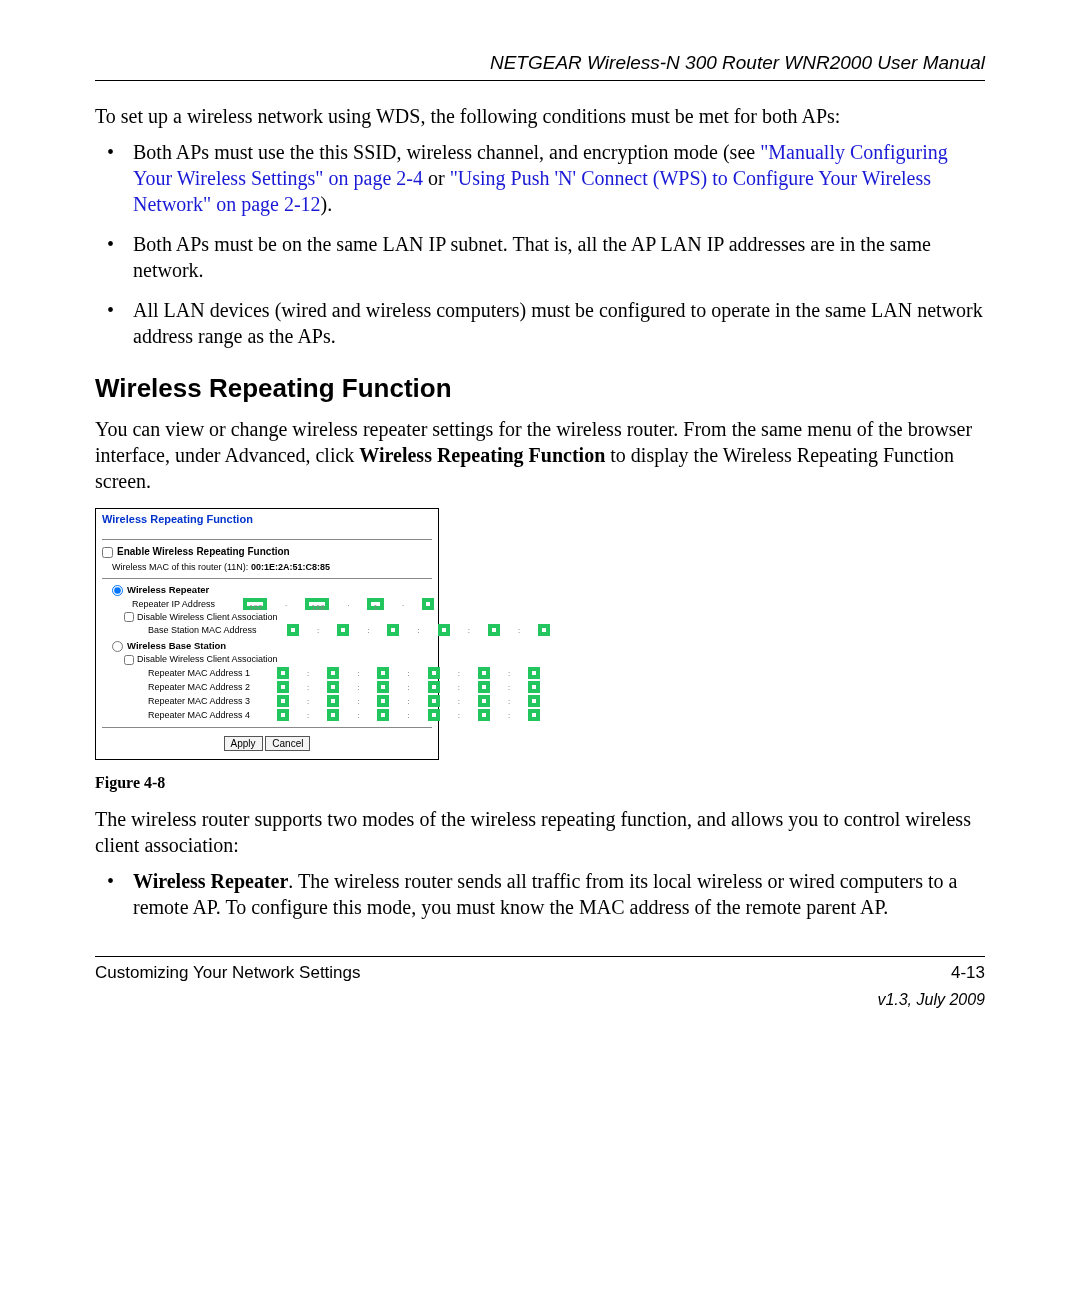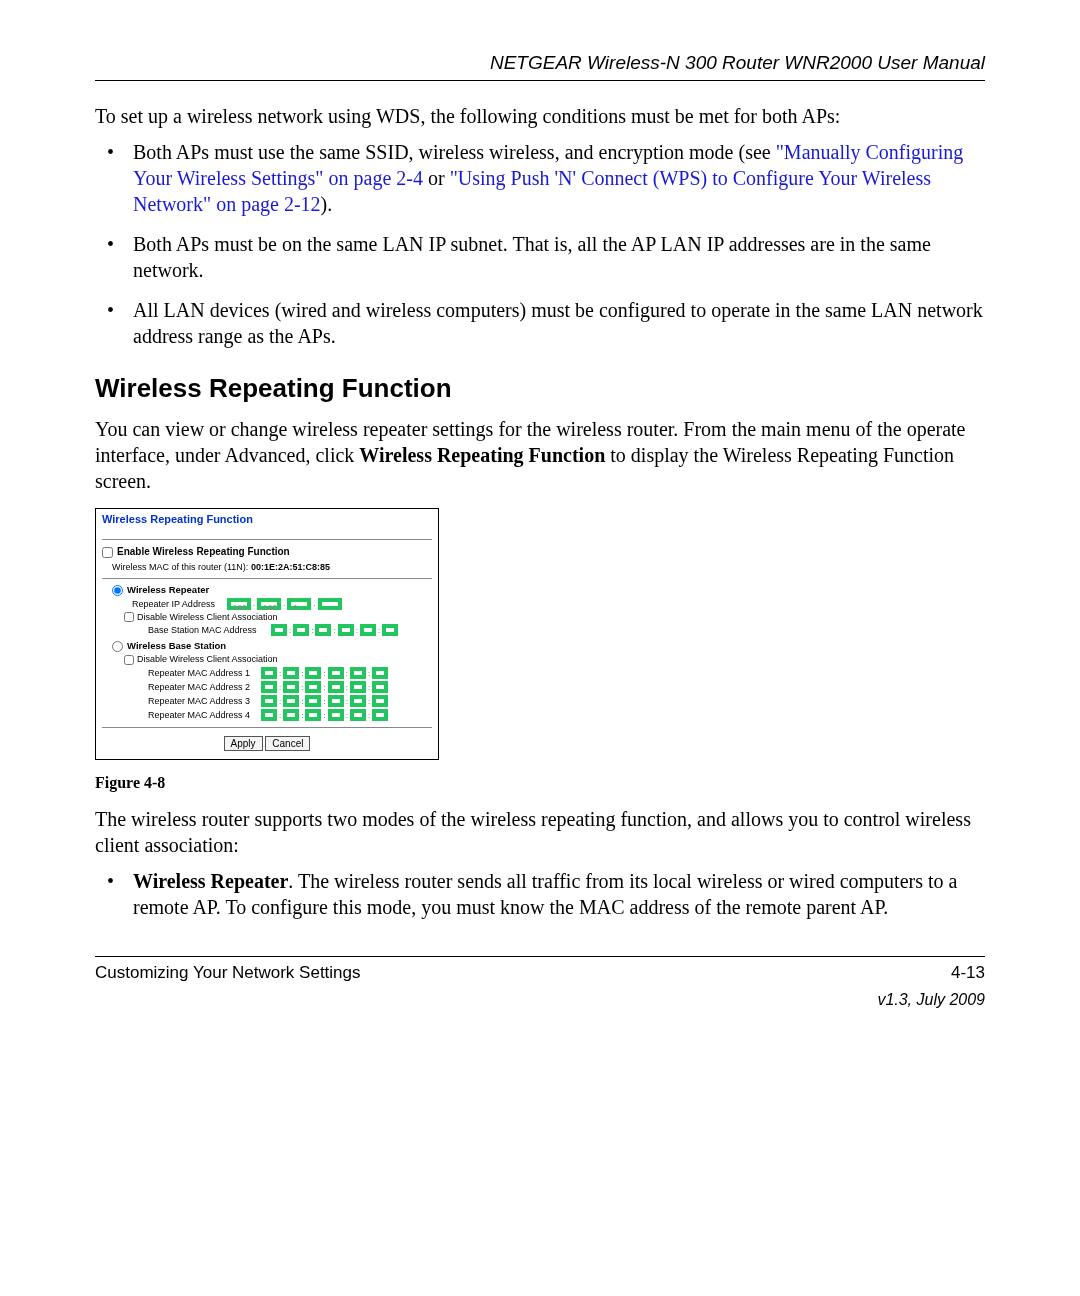--- a/index.html
+++ b/index.html
@@ -114,20 +114,21 @@
   .radio-row input[type=radio] {
     vertical-align: middle;
     margin: 0 4px 0 0;
     width: 11px; height: 11px;
   }
   .field-row {
     display: flex;
     align-items: center;
     margin: 2px 0 2px 30px;
     font-size: 9px;
+    gap: 16px;
   }
   .field-row.sub2 { margin-left: 46px; }
   .field-label { flex: 0 0 auto; margin-right: 4px; }
   .ip-box, .mac-box {
     display: inline-block;
     border: 4px solid #22c55e;
     height: 12px;
     font-size: 8px;
     line-height: 12px;
     padding: 0 2px;
@@ -191,30 +192,30 @@
 <body>
 
 <div class="page">
   <div class="header-title">NETGEAR Wireless-N 300 Router WNR2000 User Manual</div>
   <hr class="hr-top">
 
   <p class="body-para">To set up a wireless network using WDS, the following conditions must be met for both APs:</p>
 
   <ul class="bullets">
     <li>
-      <span>Both APs must use the same SSID, wireless wireless, and encryption mode (see </span><span class="link">"Manually Configuring Your Wireless Settings" on page 2-4</span><span> or </span><span class="link">"Using Push 'N' Connect (WPS) to Configure Your Wireless Network" on page 2-12</span><span>).</span>
+      <span>Both APs must use the this SSID, wireless channel, and encryption mode (see </span><span class="link">"Manually Configuring Your Wireless Settings" on page 2-4</span><span> or </span><span class="link">"Using Push 'N' Connect (WPS) to Configure Your Wireless Network" on page 2-12</span><span>).</span>
     </li>
     <li>Both APs must be on the same LAN IP subnet. That is, all the AP LAN IP addresses are in the same network.</li>
     <li>All LAN devices (wired and wireless computers) must be configured to operate in the same LAN network address range as the APs.</li>
   </ul>
 
   <h2 class="section-heading">Wireless Repeating Function</h2>
 
   <p class="body-para" style="margin-top:8px;">
-    <span>You can view or change wireless repeater settings for the wireless router. From the main menu of the operate interface, under Advanced, click </span><span class="strong">Wireless Repeating Function</span><span> to display the Wireless Repeating Function screen.</span>
+    <span>You can view or change wireless repeater settings for the wireless router. From the same menu of the browser interface, under Advanced, click </span><span class="strong">Wireless Repeating Function</span><span> to display the Wireless Repeating Function screen.</span>
   </p>
 
   <div class="figure-wrap">
     <div class="config-panel">
       <div class="panel-title">Wireless Repeating Function</div>
       <hr class="panel-divider">
       <div class="enable-row">
         <input type="checkbox" style=""><span>Enable Wireless Repeating Function</span>
       </div>
       <div class="mac-line">

